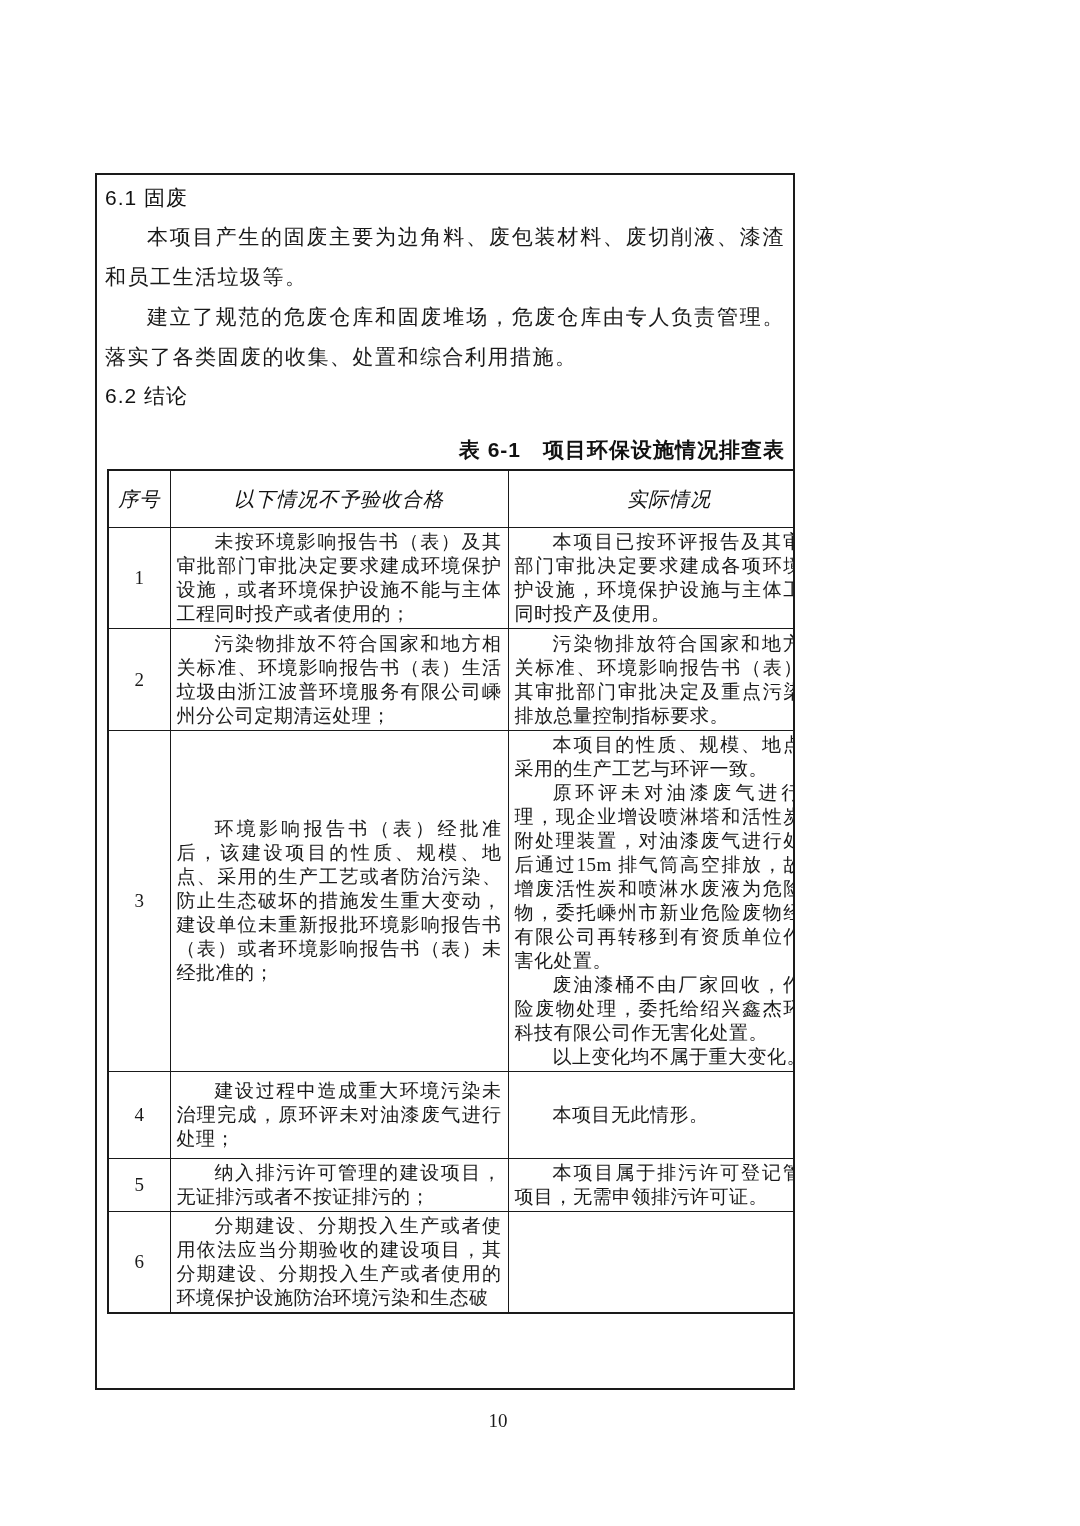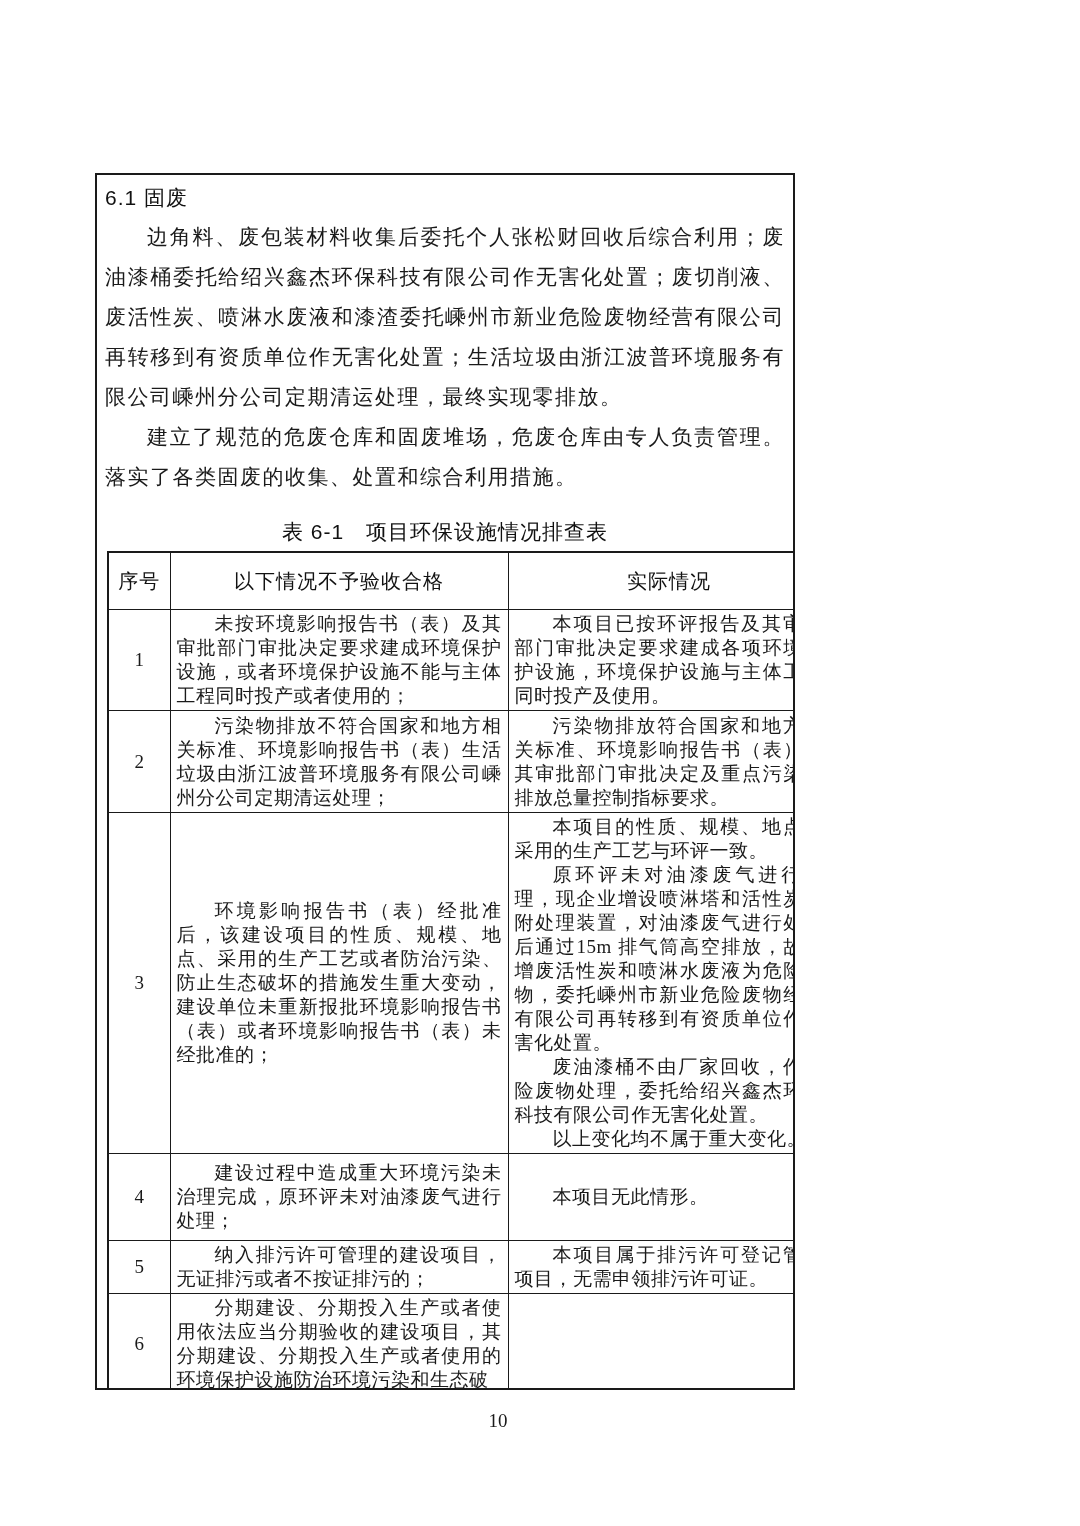--- a/index.html
+++ b/index.html
@@ -33,22 +33,22 @@
   }
   .body-par{
     margin:0;
     font-size:21px;line-height:40px;
     text-indent:2em;text-align:justify;
     letter-spacing:1.5px;color:#1a1a1a;
   }
   .table-title{
     margin-top:16px;
     font-family:"Liberation Sans","DejaVu Sans",sans-serif;
-    font-weight:400;font-size:21px;line-height:38px;
-    text-align:center;letter-spacing:1px;color:#111;
+    font-weight:700;font-size:21px;line-height:38px;
+    text-align:right;letter-spacing:1px;color:#111;
   }
   table.check{
     border-collapse:collapse;
     table-layout:fixed;
     width:847px;
     margin-left:2px;
     border:2px solid #1a1a1a;
   }
   table.check th, table.check td{
     border:1px solid #1a1a1a;
@@ -61,44 +61,45 @@
     font-family:"Liberation Sans","DejaVu Sans",sans-serif;
     font-weight:400;font-size:20px;line-height:26px;
     text-align:center;letter-spacing:1px;color:#111;
   }
   table.check td{font-size:19px;line-height:24px;color:#1a1a1a;}
   td.no-cell{text-align:center;font-size:20px;}
   td.verdict-cell{text-align:right;font-size:20px;letter-spacing:2px;}
   td.cond-cell p, td.act-cell p{
     margin:0;text-indent:2em;text-align:justify;letter-spacing:0.5px;
   }
-  tr.hrow{height:52px;}
+  tr.hrow{height:52px;font-style:italic;}
   tr.r1{height:100px;}
   tr.r2{height:102px;}
   tr.r3{height:316px;}
   tr.r4{height:87px;}
   tr.r5{height:52px;}
   tr.r6{height:88px;}
   .page-number{
     position:absolute;left:0;top:1410px;width:996px;
     text-align:center;font-size:19px;color:#1a1a1a;
   }
 </style>
 </head>
 <body>
 
 <div class="page">
 
 
   <div class="content-box">
 
     <div class="sec-heading">6.1 固废</div>
-    <p class="body-par">边角料、废包装材料收集后委托个人张松财回收后综合利用；废油漆桶委托给绍兴鑫杰环保科技有限公司作无害化处置；废切削液、废活性炭、喷淋水废液和漆渣委托嵊州市新业危险废物经营有限公司再转移到有资质单位作无害化处置；生活垃圾由浙江波普环境服务有限公司嵊州分公司定期清运处理，最终实现零排放。</p>
+    <p class="body-par">本项目产生的固废主要为边角料、废包装材料、废切削液、漆渣和员工生活垃圾等。</p>
     <p class="body-par">建立了规范的危废仓库和固废堆场，危废仓库由专人负责管理。落实了各类固废的收集、处置和综合利用措施。</p>
 
+    <div class="sec-heading">6.2 结论</div>
     <div class="table-title">表 6-1　项目环保设施情况排查表</div>
 
     <table class="check">
       <colgroup>
         <col style="width:62px">
         <col style="width:338px">
         <col style="width:322px">
         <col style="width:125px">
       </colgroup>
       <thead>

